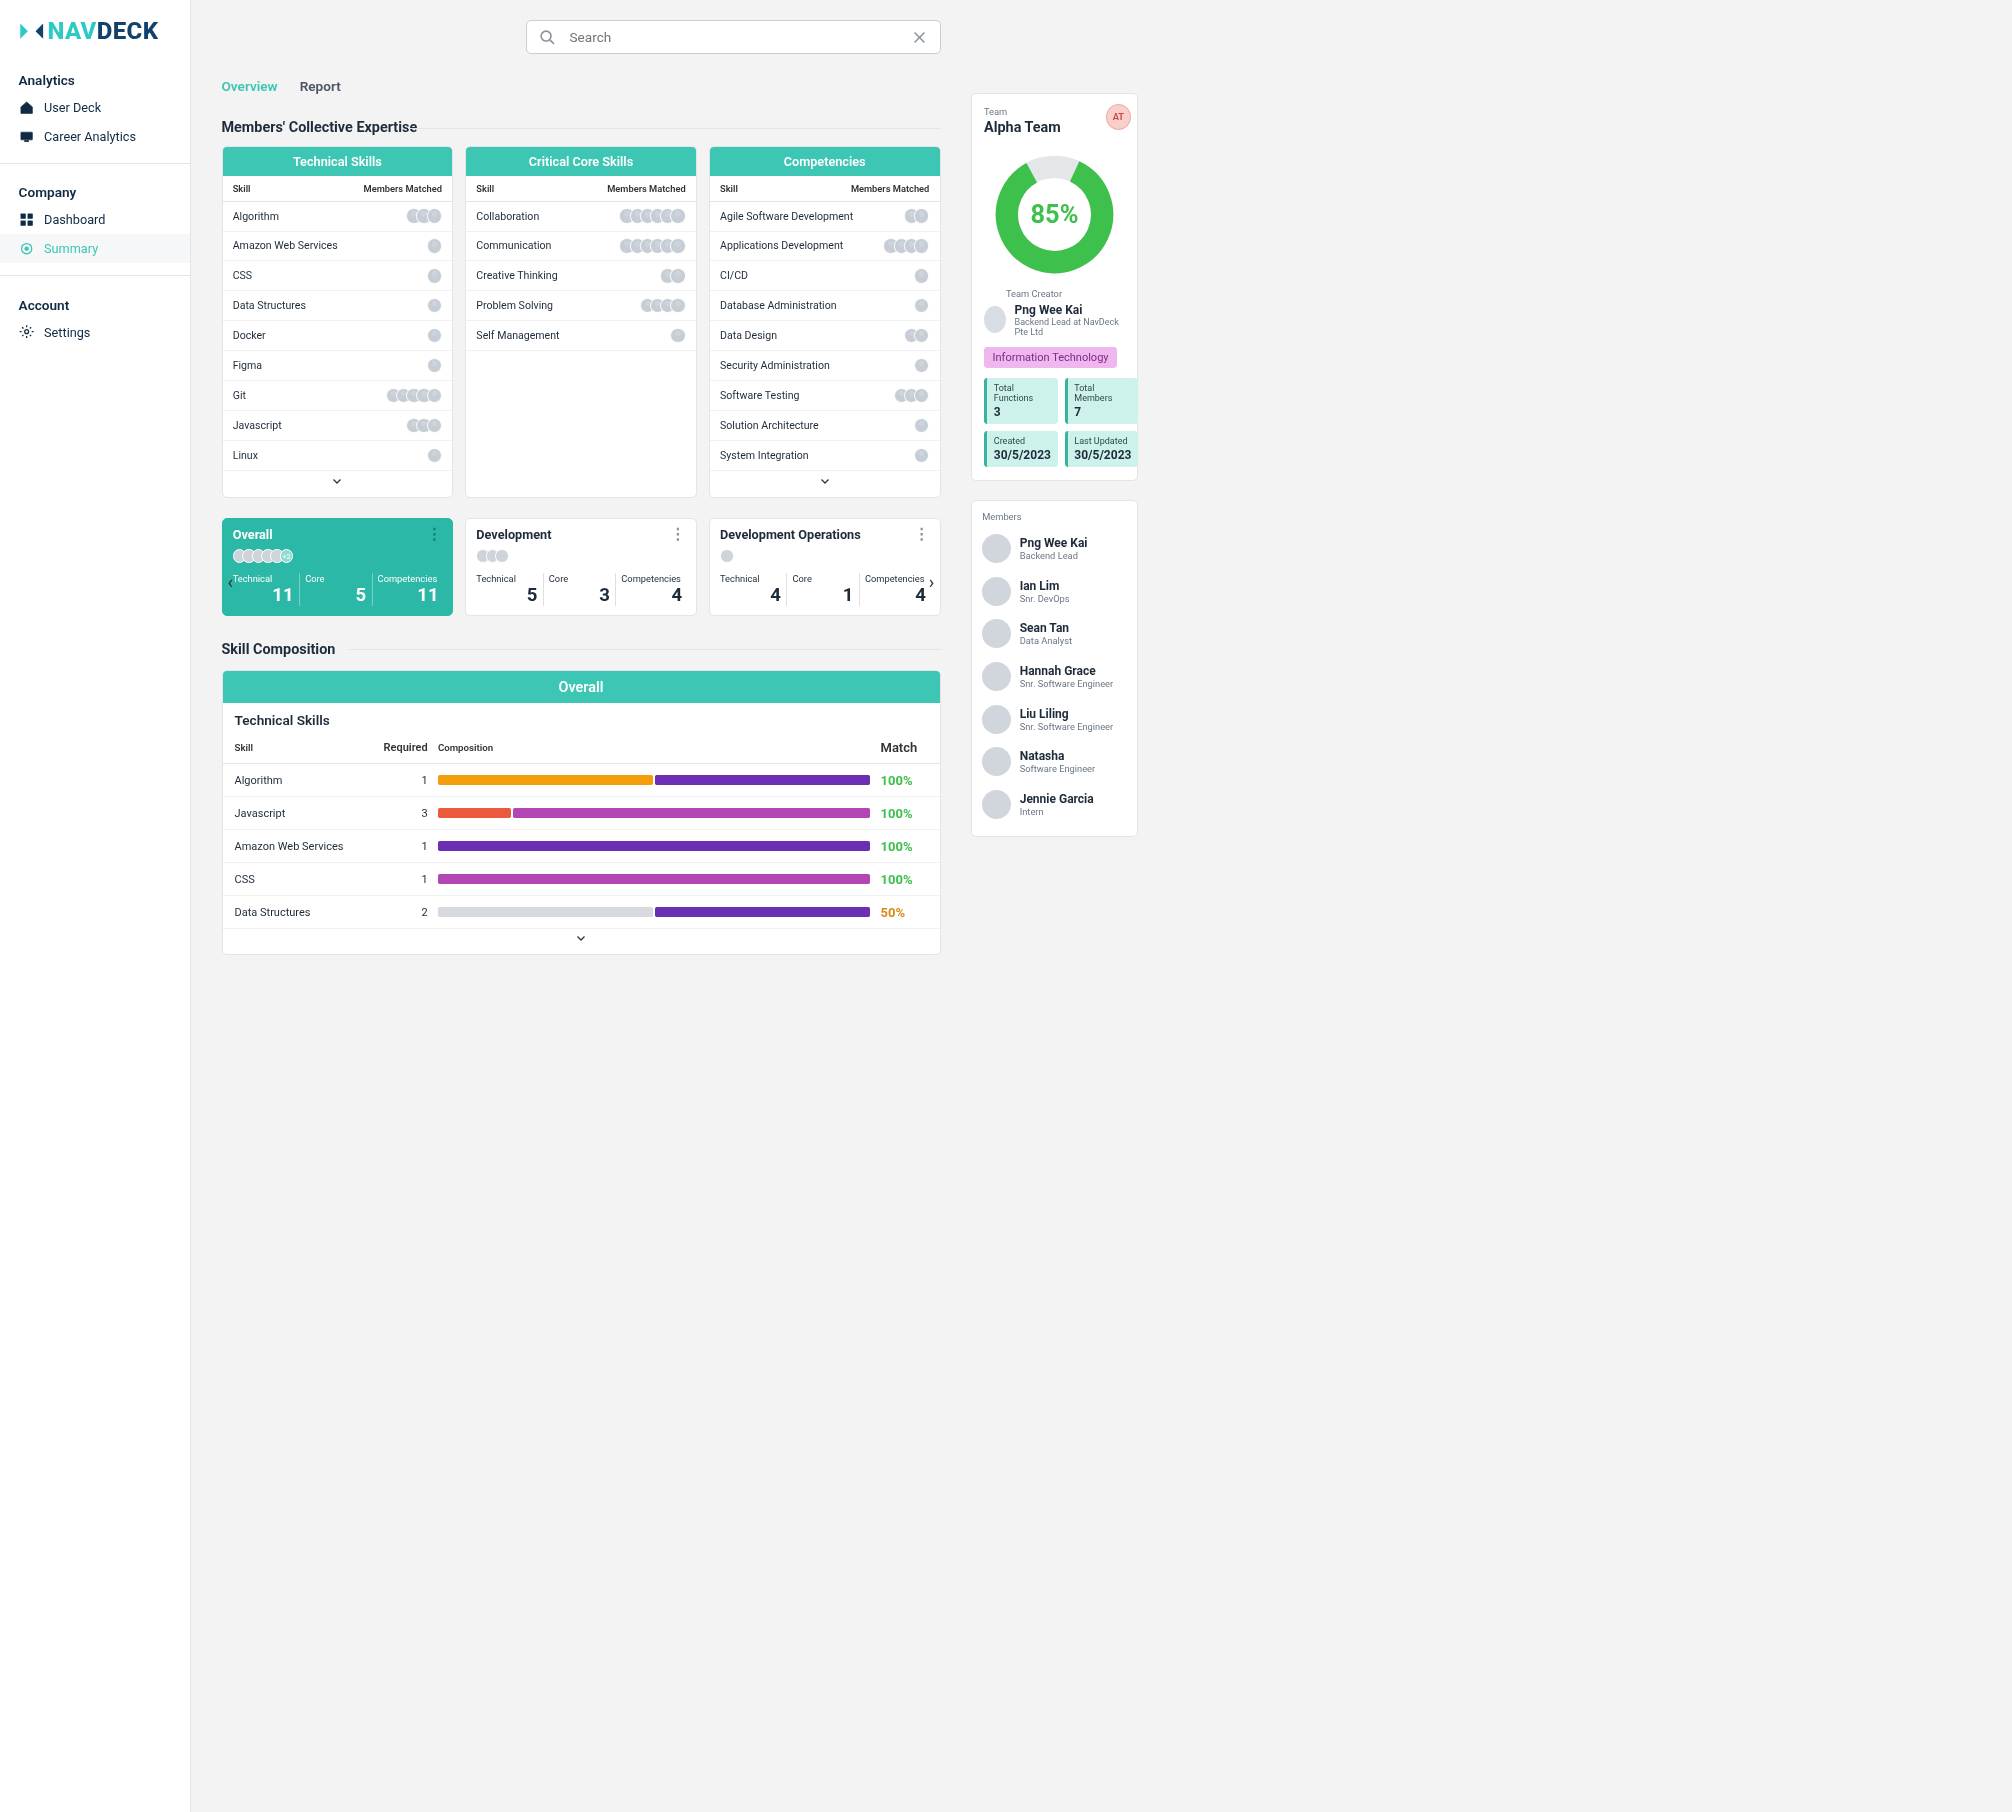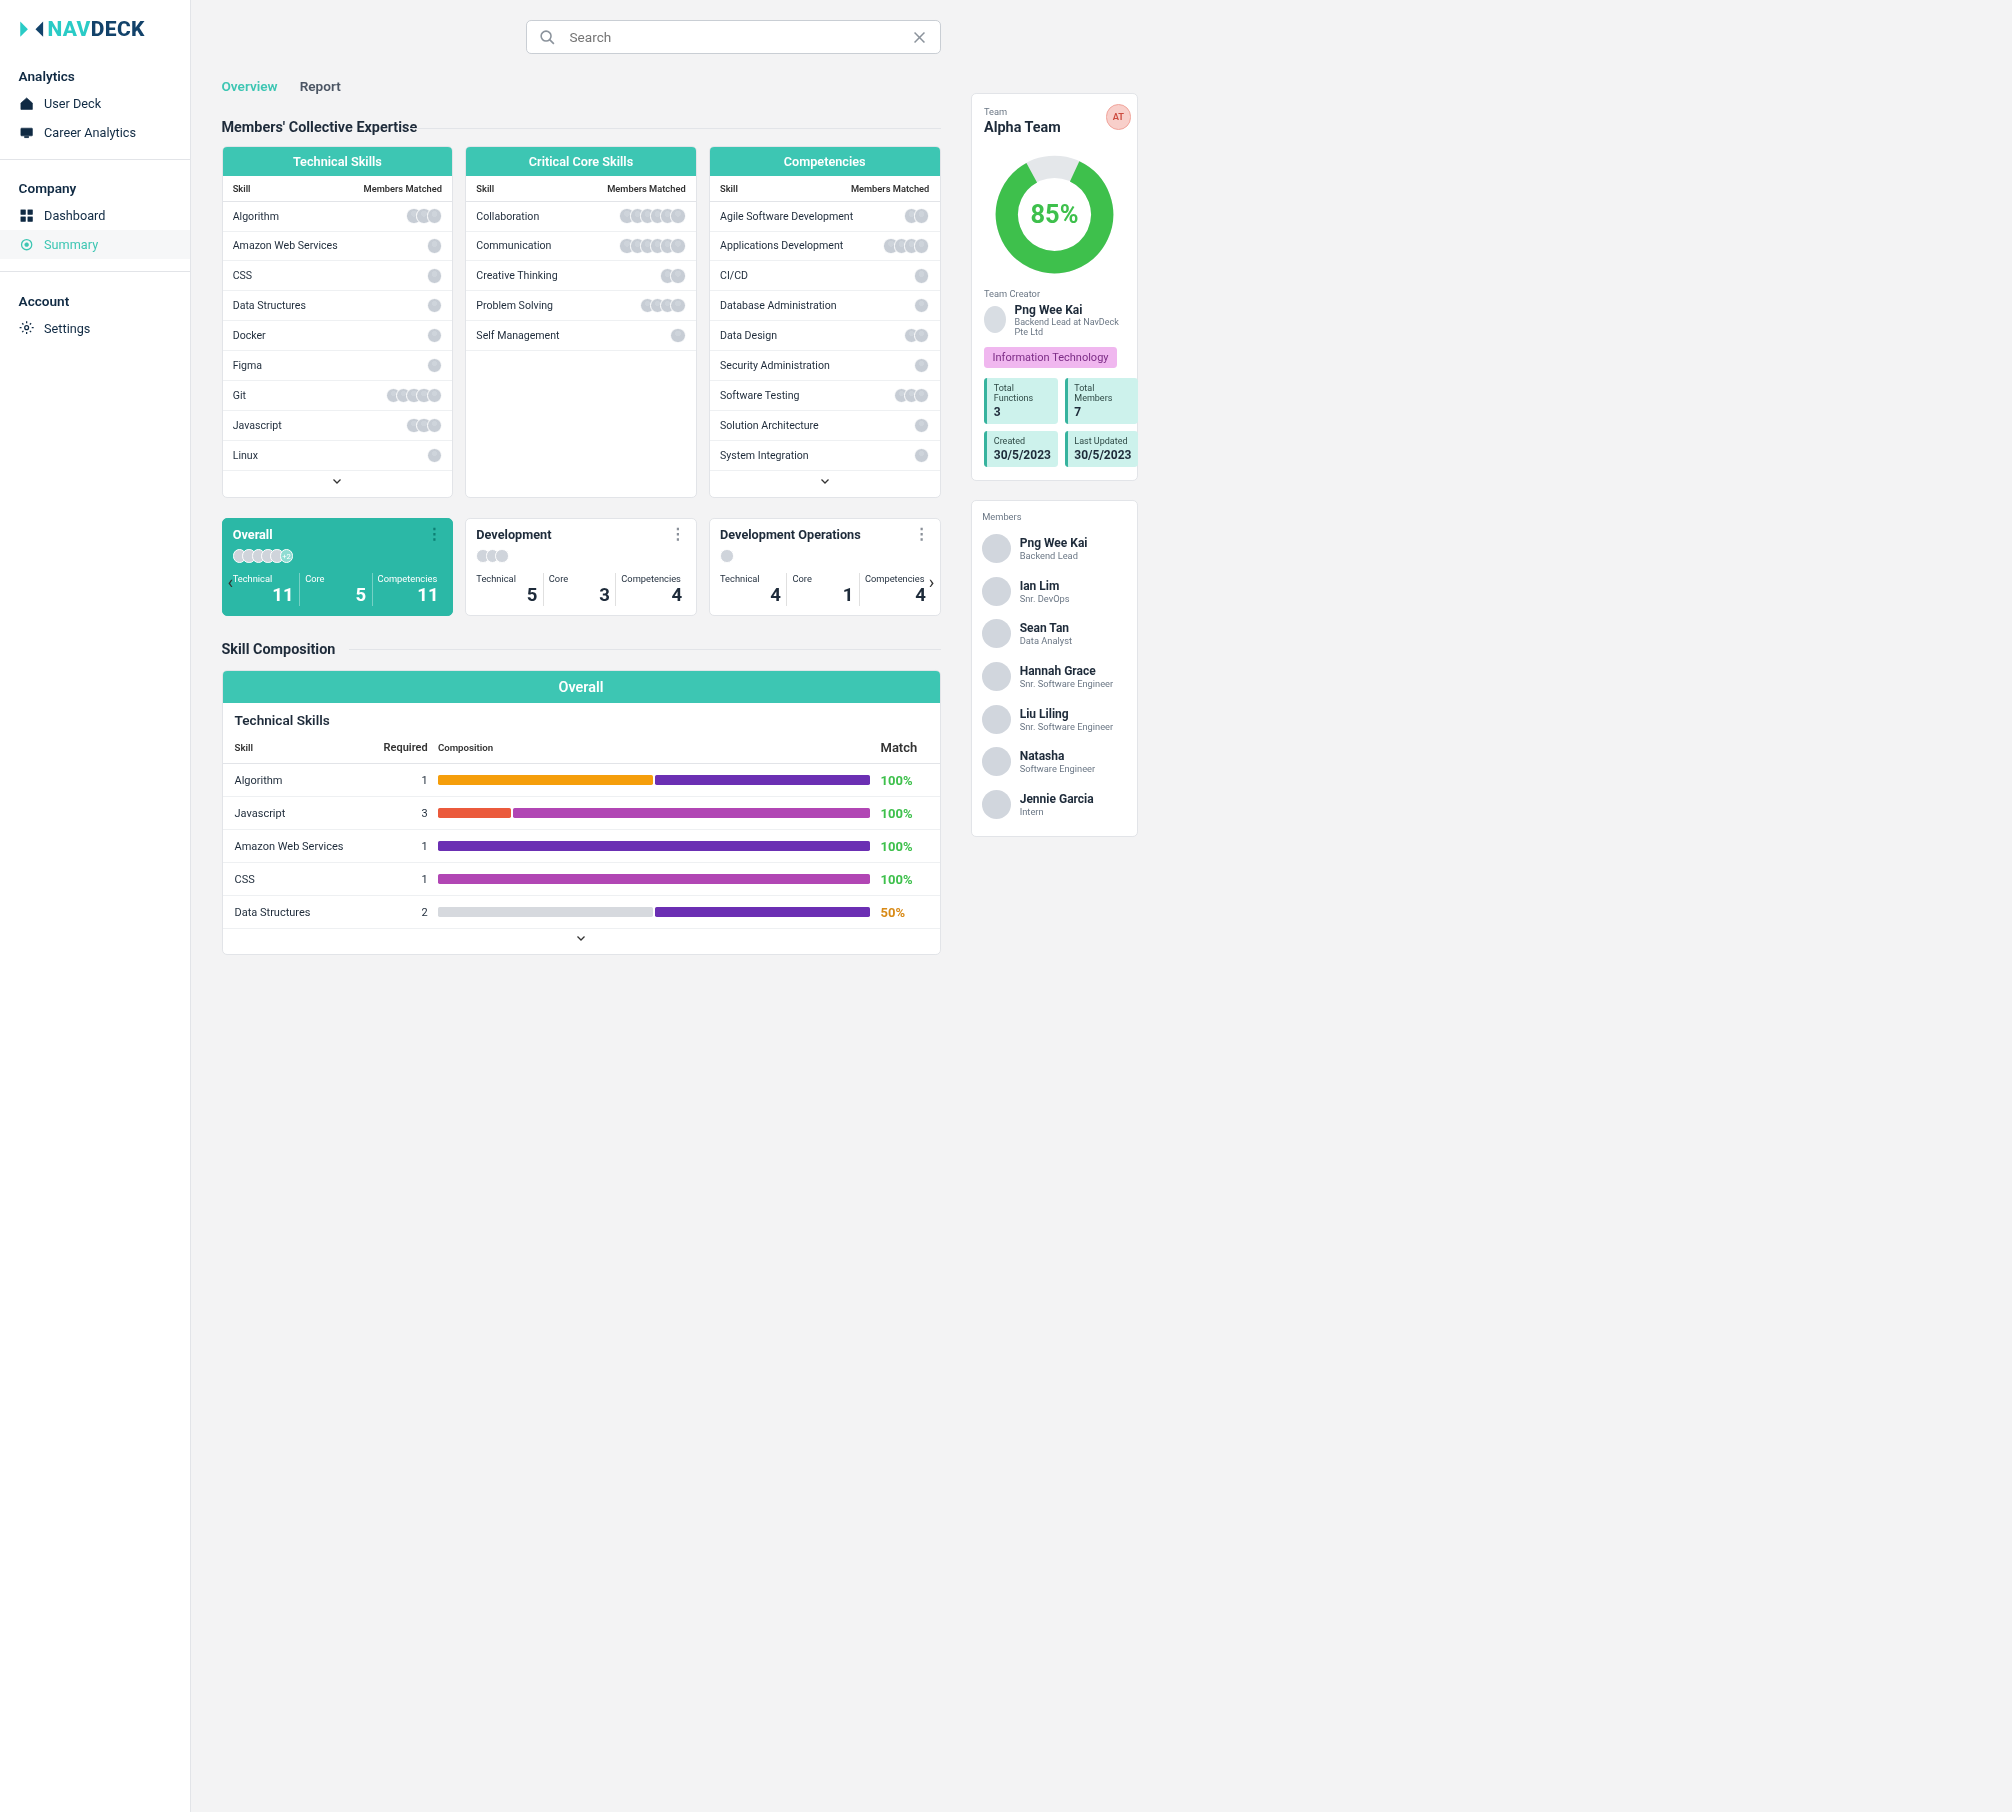--- a/index.html
+++ b/index.html
@@ -20,21 +20,21 @@
     --pink:#f0b7ef;
     --mint:#cdf2ec;
     --mint-deep:#37b39e;
     --avatar-bg:#f8cfca;
   }
   *{box-sizing:border-box;font-family:'Segoe UI', Roboto, Helvetica, Arial, sans-serif;}
   html,body{margin:0;padding:0;background:var(--bg);color:var(--text);font-size:12px;}
   .app{display:flex;min-height:100vh;}
   
   .sidebar{width:191px;background:#ffffff;border-right:0.8px solid var(--border);padding:12px 0 25.4px 0;}
-  .logo{display:flex;align-items:center;gap:3.4px;padding:5.1px 18.6px 15.3px 18.6px;font-weight:800;font-size:21px;letter-spacing:0.4px;}
+  .logo{display:flex;align-items:center;gap:3.4px;padding:5.1px 18.6px 15.3px 18.6px;font-weight:800;font-size:24px;letter-spacing:0.4px;}
   .logo-mark{width:25.4px;height:20.3px;}
   .logo .nav{color:#2acbc6;}
   .logo .deck{color:#12426a;}
   .nav-section{padding:3.4px 0;}
   .nav-heading{padding:8.5px 18.6px 5.1px 18.6px;font-weight:600;color:var(--navy);font-size:13.6px;}
   .nav-item{display:flex;align-items:center;gap:10.2px;padding:6.8px 18.6px;color:var(--navy);font-size:12.7px;cursor:pointer;}
   .nav-item.active{color:var(--teal);background:#f6f7f8;}
   .nav-item.active .nav-ico{fill:var(--teal);stroke:var(--teal);}
   .nav-ico{width:15.3px;height:15.3px;fill:var(--navy);stroke:var(--navy);flex-shrink:0;}
   .sidebar hr{border:none;border-top:0.8px solid var(--border);margin:8.5px 0;}
@@ -96,21 +96,21 @@
   .seg{height:10.2px;border-radius:1.7px;}
   .comp-expand{text-align:center;padding:3.4px 0 6.8px 0;}
   
   .rightcol{width:191px;padding:93px 24px 25.4px 0;}
   .team-card{background:var(--panel);border:0.8px solid var(--border);border-radius:5.1px;padding:12px 12px 13.6px 12px;position:relative;}
   .team-lbl{font-size:9.3px;color:#6b7785;}
   .team-name{font-weight:700;font-size:14.4px;margin-top:1.7px;}
   .team-badge{position:absolute;top:10.2px;right:6px;width:25.4px;height:25.4px;border-radius:50%;background:var(--avatar-bg);color:#cc4a3e;font-size:9.3px;font-weight:600;display:flex;align-items:center;justify-content:center;border:0.8px solid #f1a49b;}
   .donut-wrap{display:flex;justify-content:center;margin:15.3px 0 8.5px 0;position:relative;}
   .donut-pct{position:absolute;top:38%;left:0;right:0;text-align:center;font-size:25.4px;font-weight:700;color:var(--green);}
-  .creator-lbl{font-size:9.3px;color:#6b7785;margin-top:10.2px;}
+  .creator-lbl{font-size:9.3px;color:#6b7785;margin-top:10.2px;margin-left:22px;}
   .creator{display:flex;align-items:center;gap:8.5px;margin-top:3.4px;}
   .creator-av{width:27px;height:27px;border-radius:50%;background:#d8dde3;}
   .creator-name{font-weight:700;font-size:12px;}
   .creator-role{font-size:9px;color:#6b7785;}
   .tag-chip{display:inline-block;background:var(--pink);color:#7c2b86;padding:4.2px 8.5px;border-radius:3.4px;margin-top:10.2px;font-size:11px;}
   .stat-grid{display:grid;grid-template-columns:1fr 1fr;gap:6.8px;margin-top:10.2px;}
   .stat-tile{background:var(--mint);border-left:3.4px solid var(--mint-deep);border-radius:3.4px;padding:5.1px 6.8px;}
   .stat-tile-lbl{font-size:9px;color:#2f4a46;}
   .stat-tile-val{font-size:12px;font-weight:700;margin-top:1.7px;}
   .desc-card{background:transparent;margin-top:20.3px;color:#8b939c;font-size:13px;line-height:1.45;}

